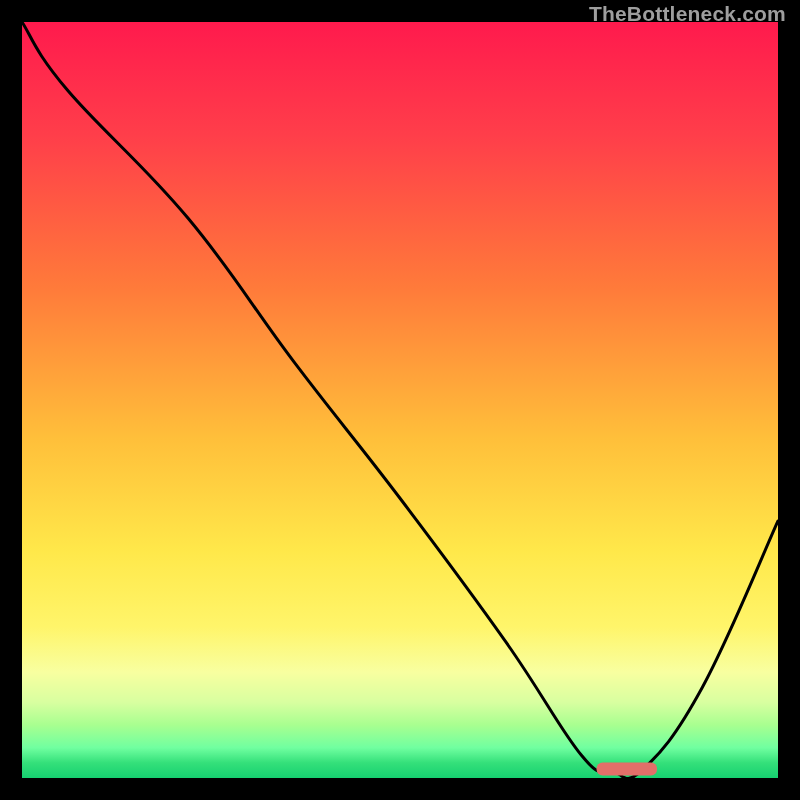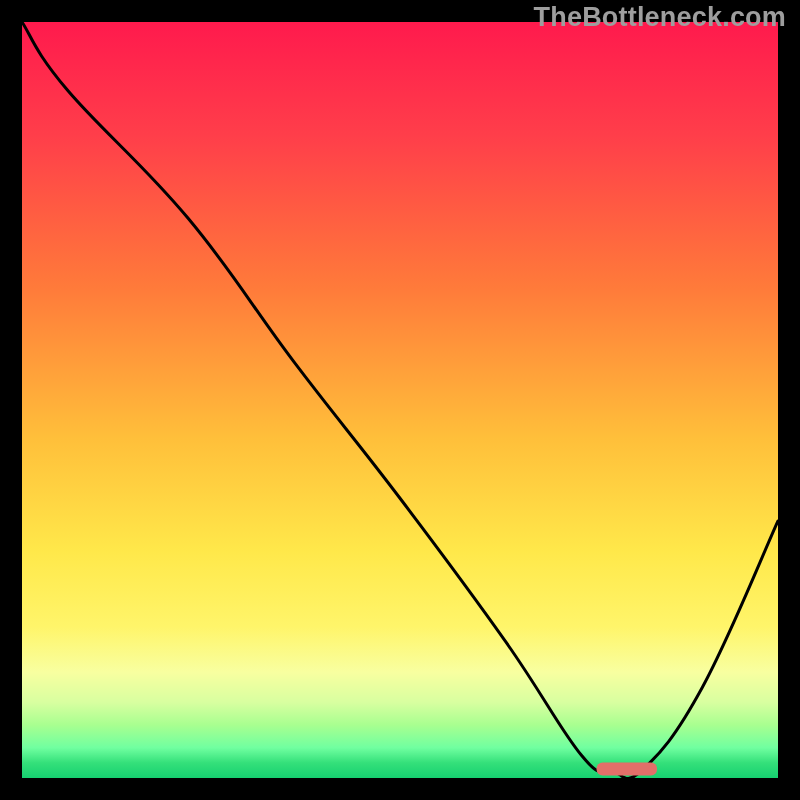--- a/index.html
+++ b/index.html
@@ -43,21 +43,21 @@
     position: absolute;
     left: 0; top: 0;
     width: 100%; height: 100%;
     pointer-events: none;
   }
   .watermark {
     position: absolute;
     top: 2px;
     right: 14px;
     color: #9e9e9e;
-    font-size: 27px;
+    font-size: 21px;
     font-weight: 600;
     letter-spacing: 0.2px;
     user-select: none;
   }
 </style>
 </head>
 <body>
 
 <div class="frame">
   <div class="plot-area"></div>

